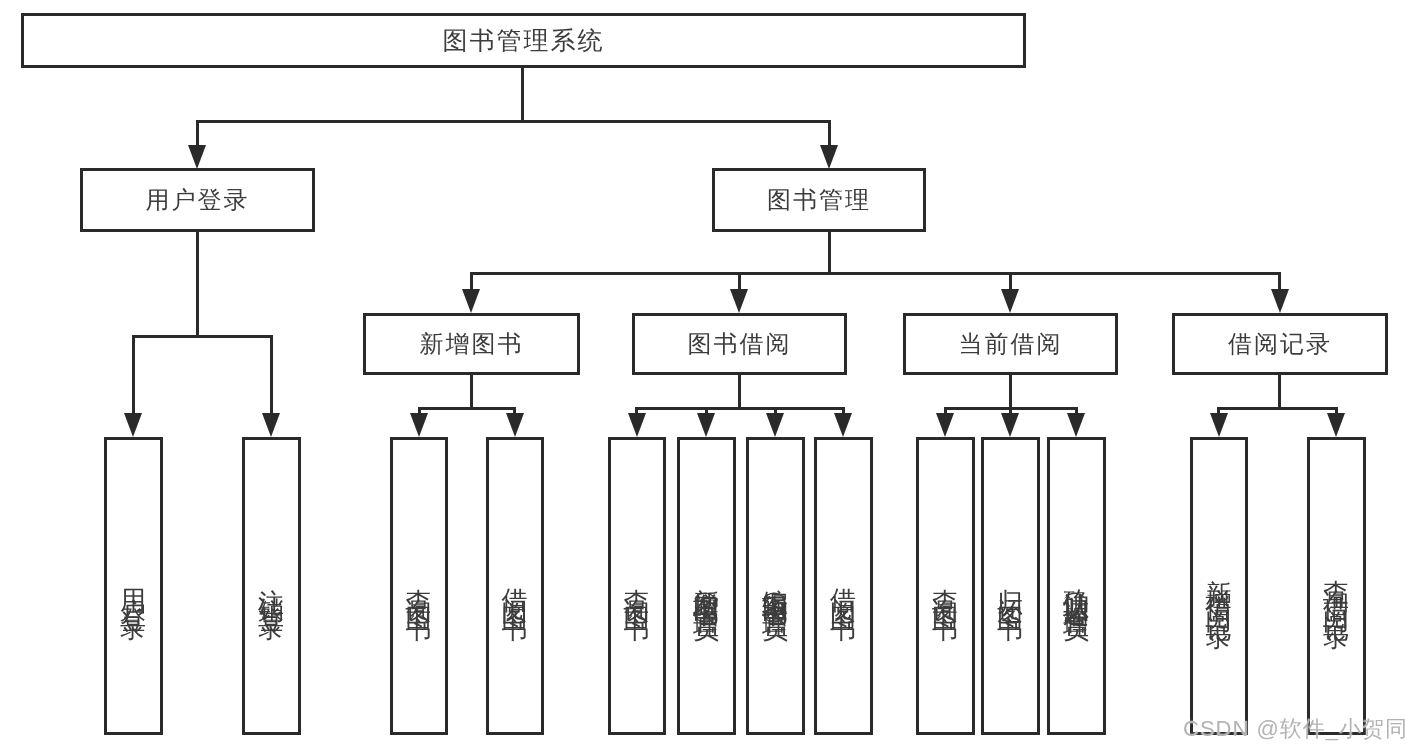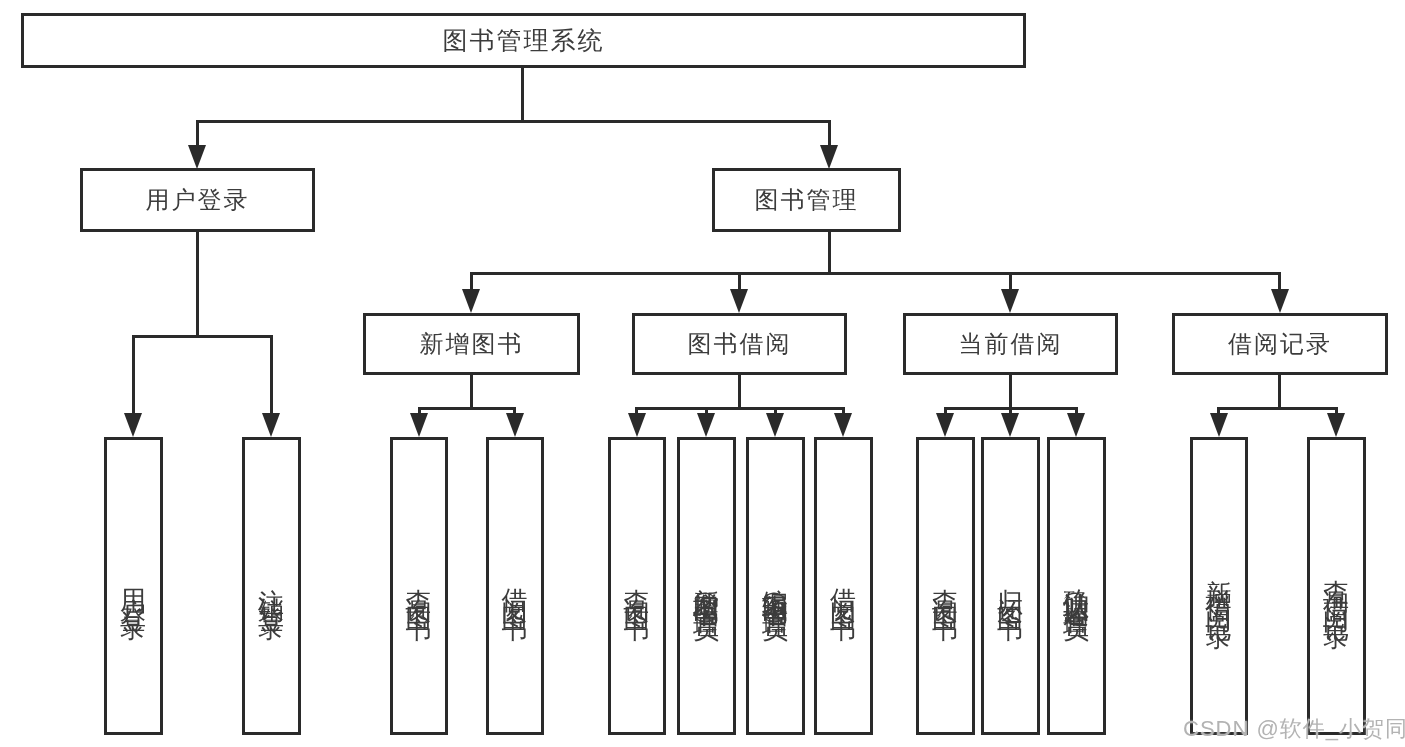--- a/index.html
+++ b/index.html
@@ -72,21 +72,21 @@
   <div class="line" style="left:521px; top:68px; width:3px; height:52px;"></div>
   <div class="line" style="left:196px; top:120px; width:635px; height:3px;"></div>
   <div class="line" style="left:196px; top:120px; width:3px; height:29px;"></div>
   <div class="arrow" style="left:188px; top:145px;"></div>
   <div class="line" style="left:828px; top:120px; width:3px; height:29px;"></div>
   <div class="arrow" style="left:820px; top:145px;"></div>
 
   <div class="node" style="left:80px; top:168px; width:235px; height:64px;">
     <span class="hlabel">用户登录</span>
   </div>
-  <div class="node" style="left:712px; top:168px; width:189px; height:64px;">
+  <div class="node" style="left:712px; top:168px; width:214px; height:64px;">
     <span class="hlabel">图书管理</span>
   </div>
 
   <div class="line" style="left:196px; top:231px; width:3px; height:104px;"></div>
   <div class="line" style="left:132px; top:335px; width:141px; height:3px;"></div>
   <div class="line" style="left:132px; top:335px; width:3px; height:82px;"></div>
   <div class="arrow" style="left:124px; top:413px;"></div>
   <div class="line" style="left:270px; top:335px; width:3px; height:82px;"></div>
   <div class="arrow" style="left:262px; top:413px;"></div>
 

